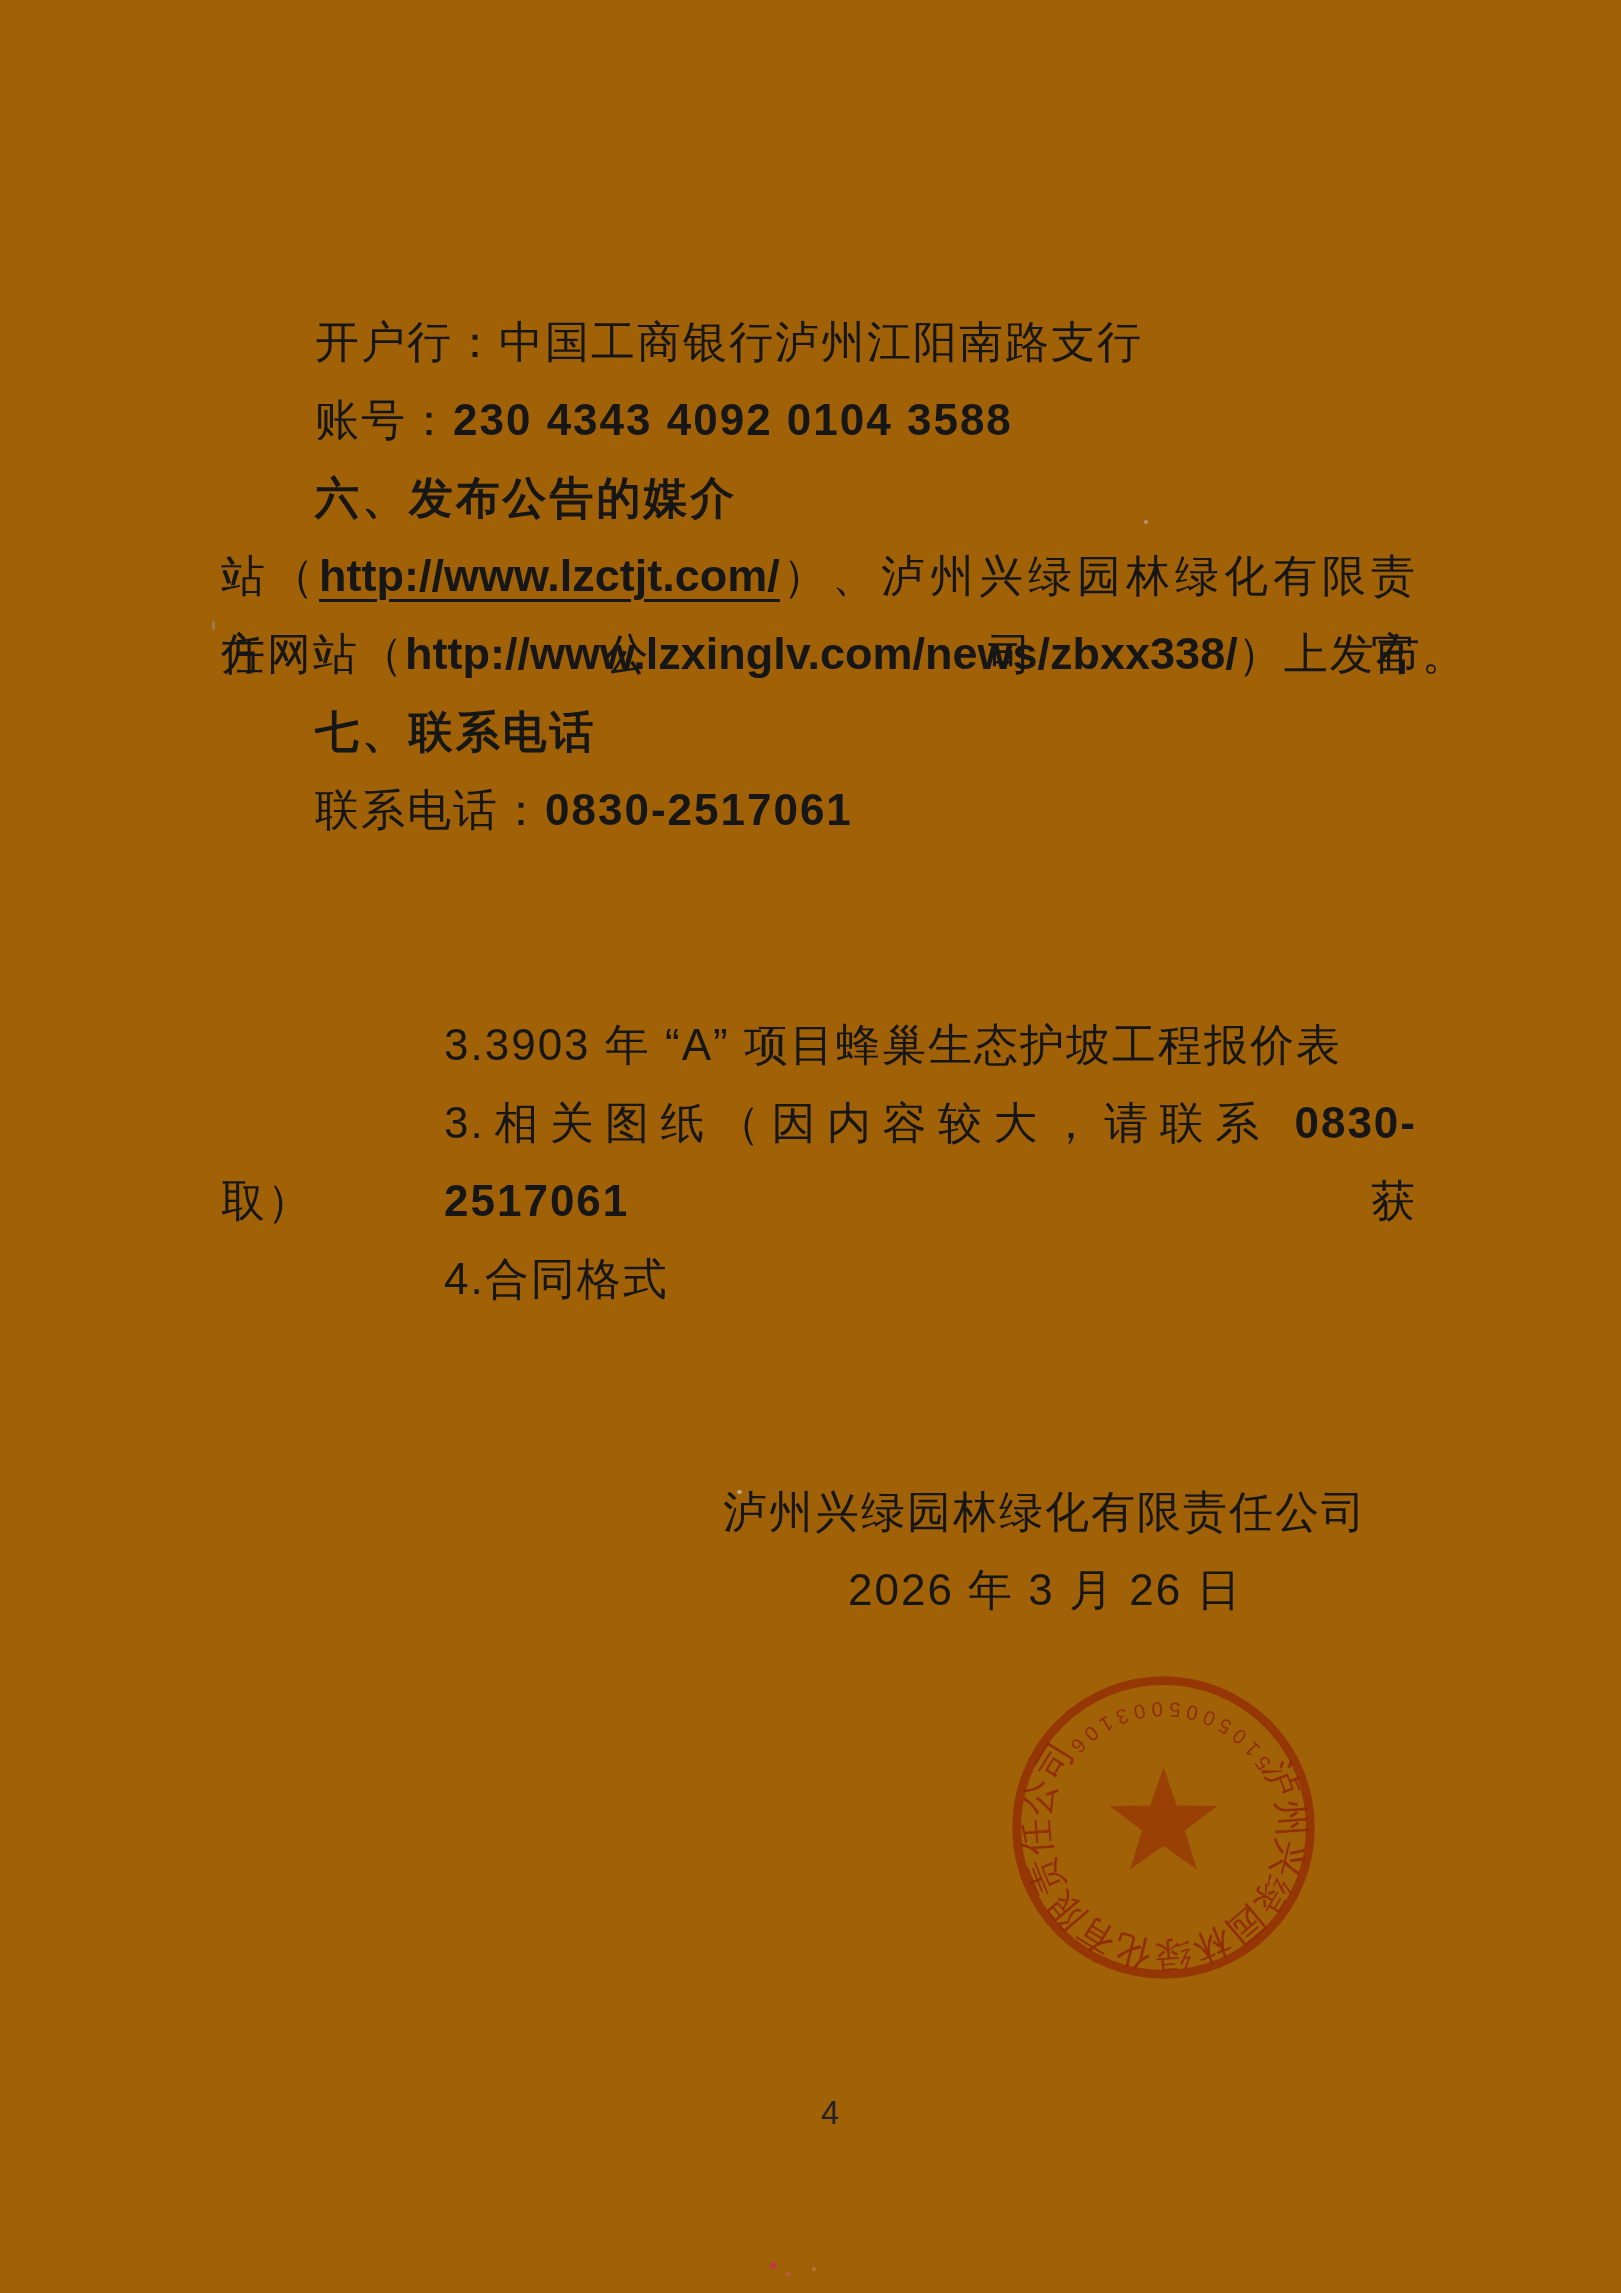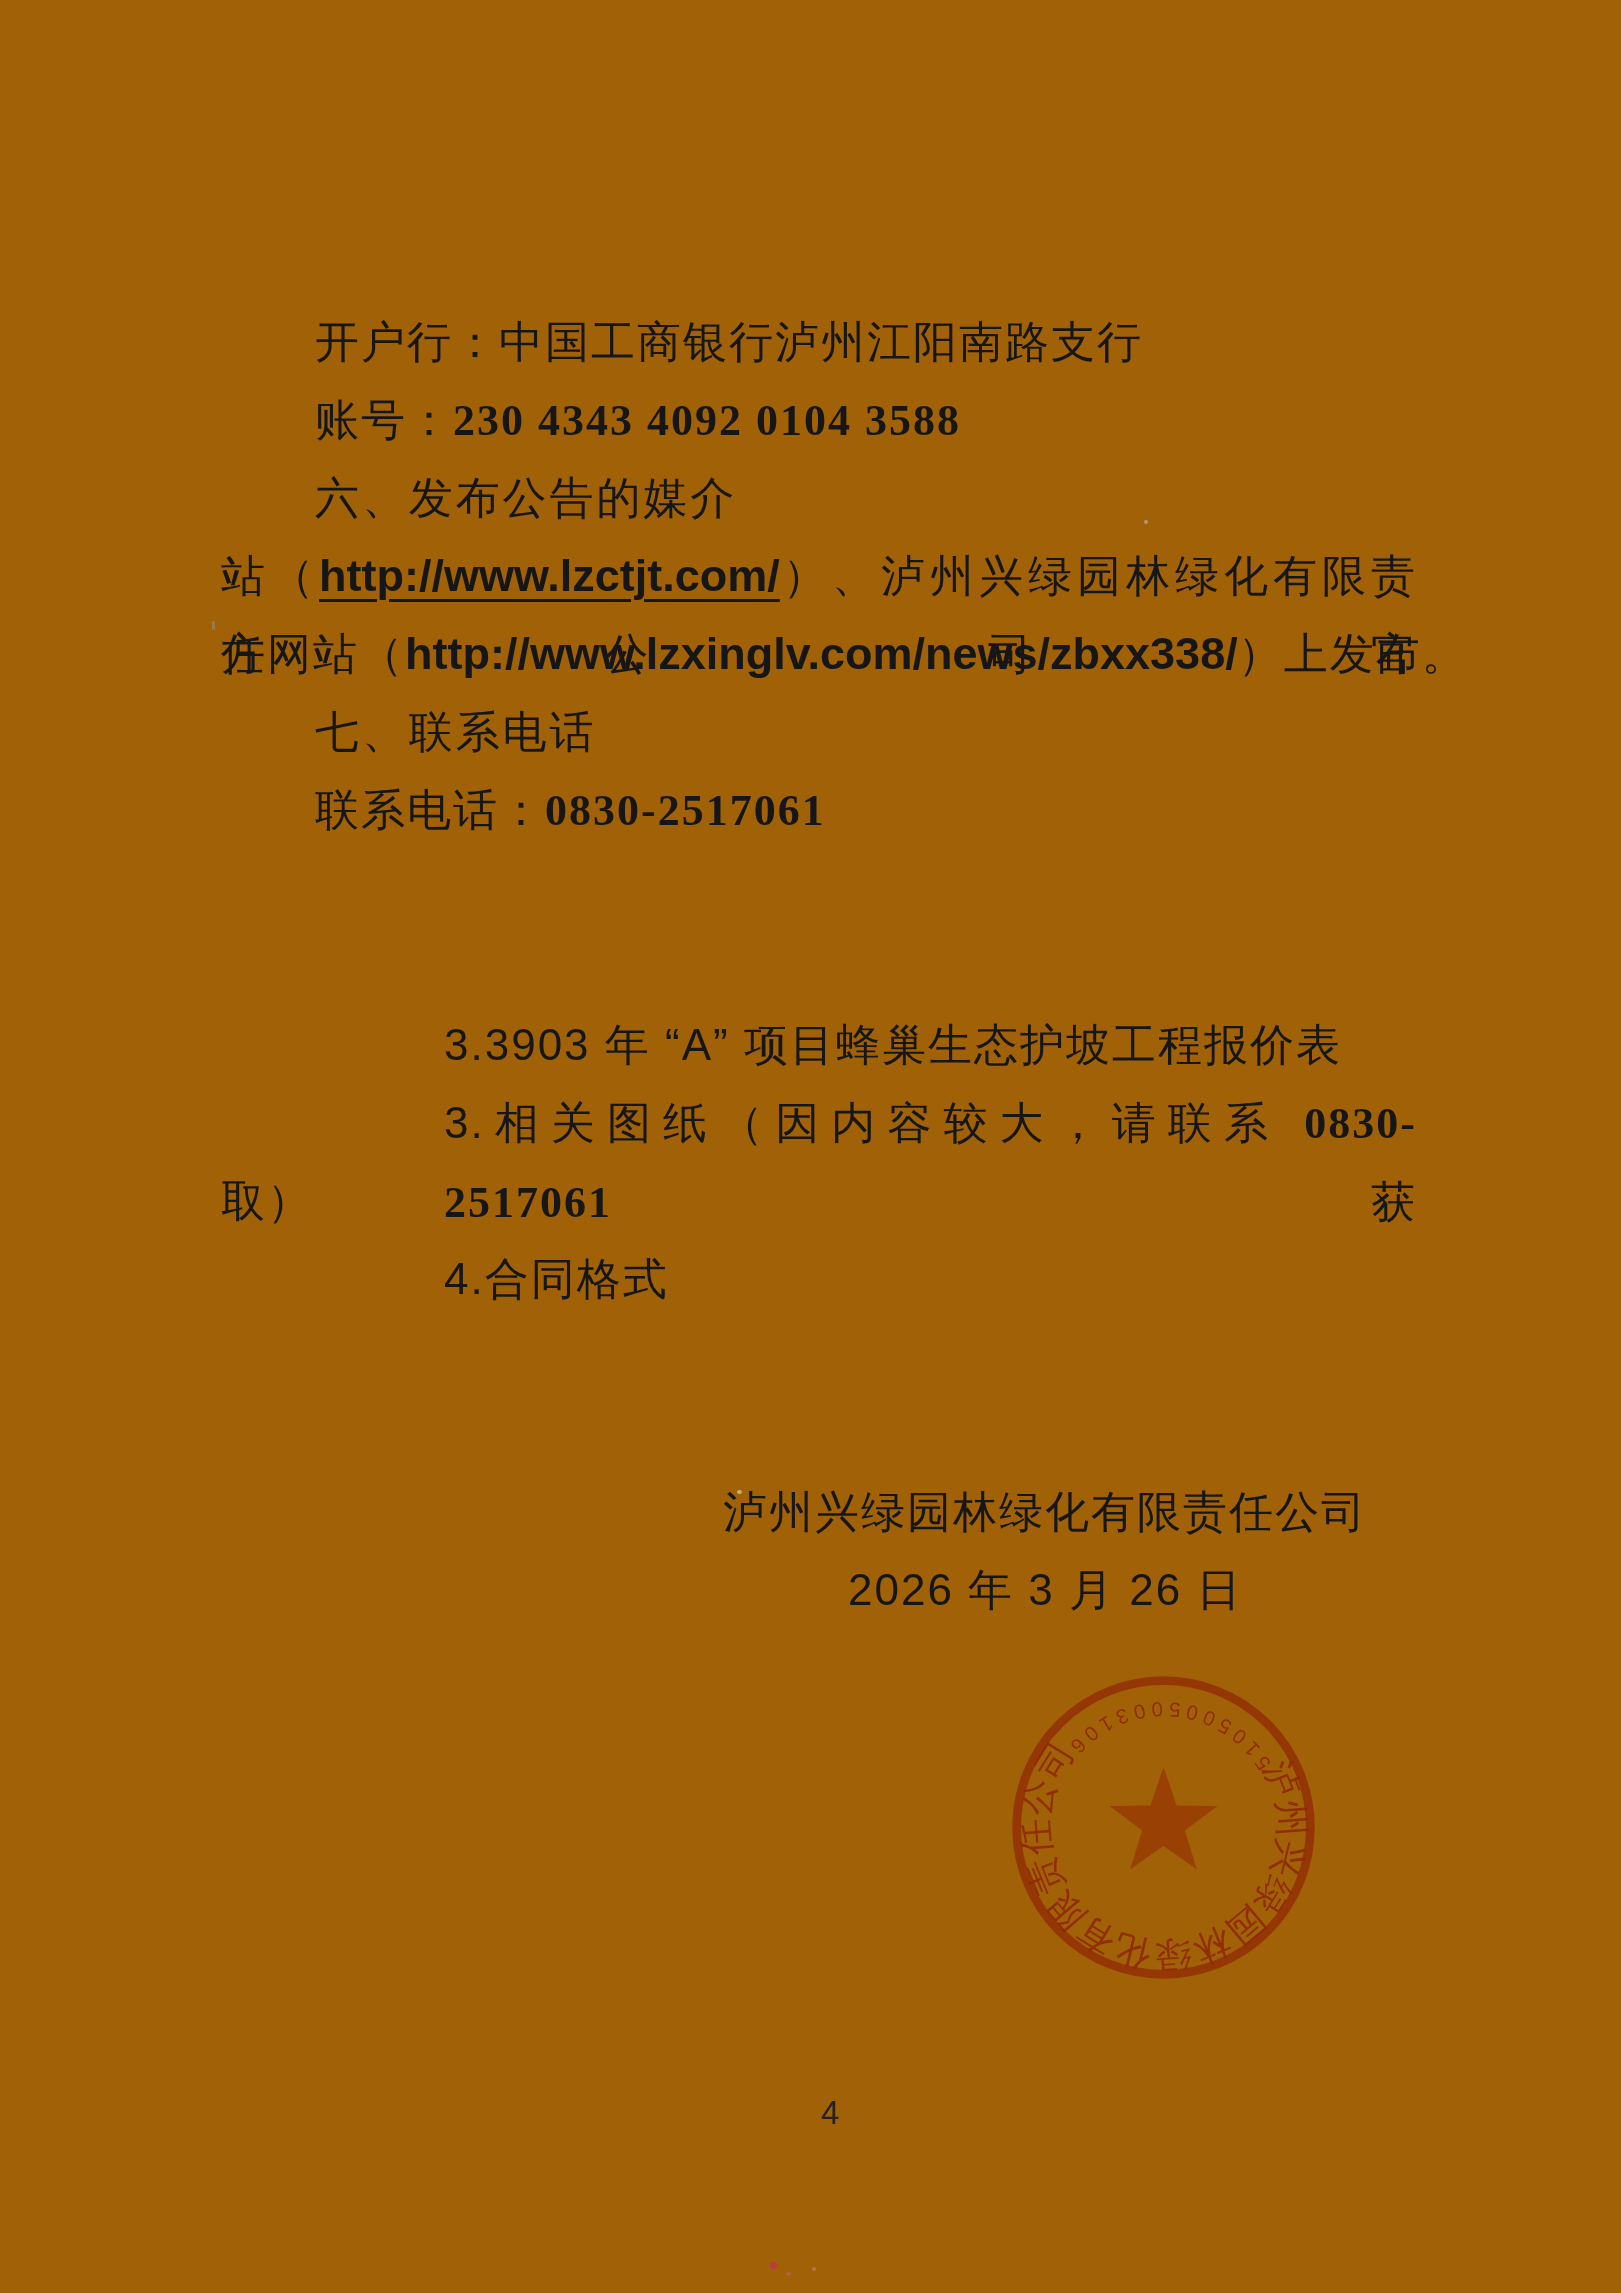--- a/index.html
+++ b/index.html
@@ -22,22 +22,22 @@
   }
   .indent2{padding-left:94px;}
   .indent-att{padding-left:223px;}
   .indent-company{padding-left:502px;}
   .indent-date{padding-left:627px;}
   .just{
     white-space:normal;
     text-align:justify;
     text-align-last:justify;
   }
-  .heading{font-weight:400;letter-spacing:2.9px;}
-  .num{font-family:Liberation Serif, serif;font-weight:600;}
+  .heading{font-weight:700;letter-spacing:2.9px;}
+  .num{font-family:Liberation Sans, sans-serif;font-weight:600;}
   .url{font-weight:700;font-size:45px;letter-spacing:0;}
   .url-underline{
     text-decoration:underline;
     text-decoration-thickness:2.9px;
     text-underline-offset:7.8px;
   }
   .spacer-a{height:157px;}
   .spacer-b{height:155px;}
   .page-number{
     position:absolute;top:2093px;left:821px;

